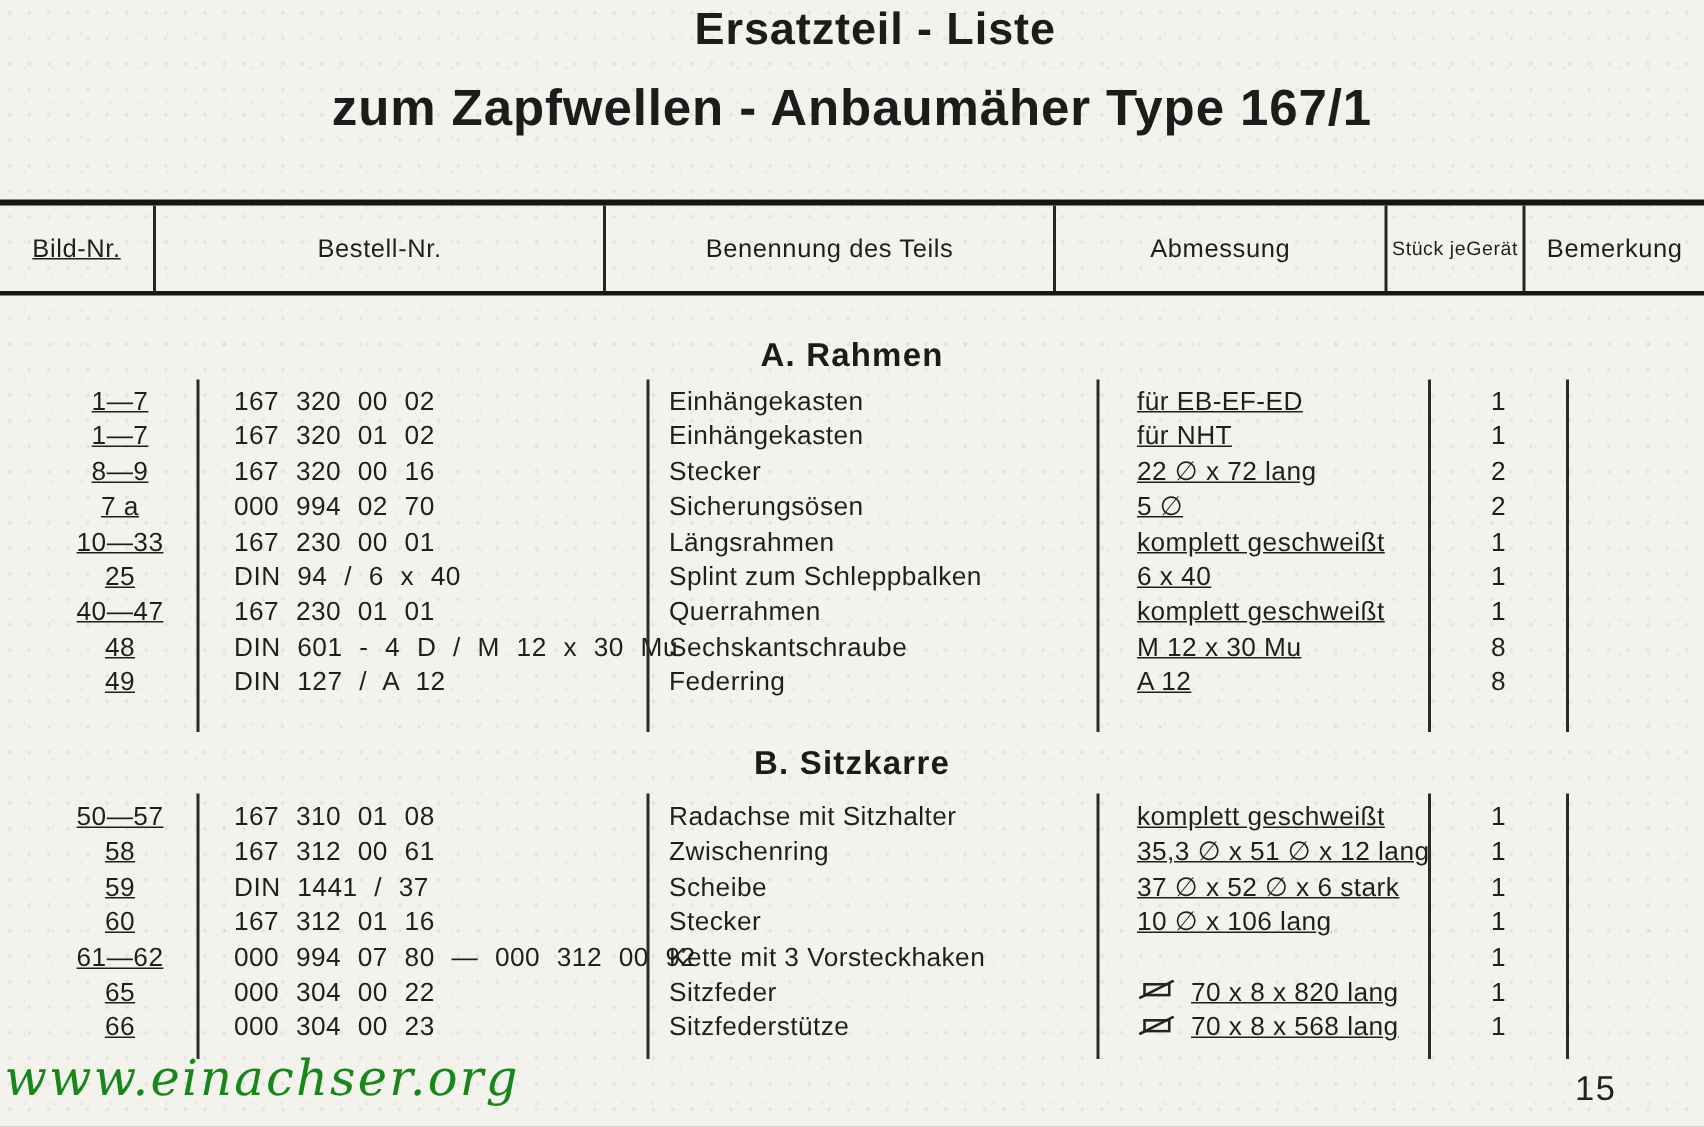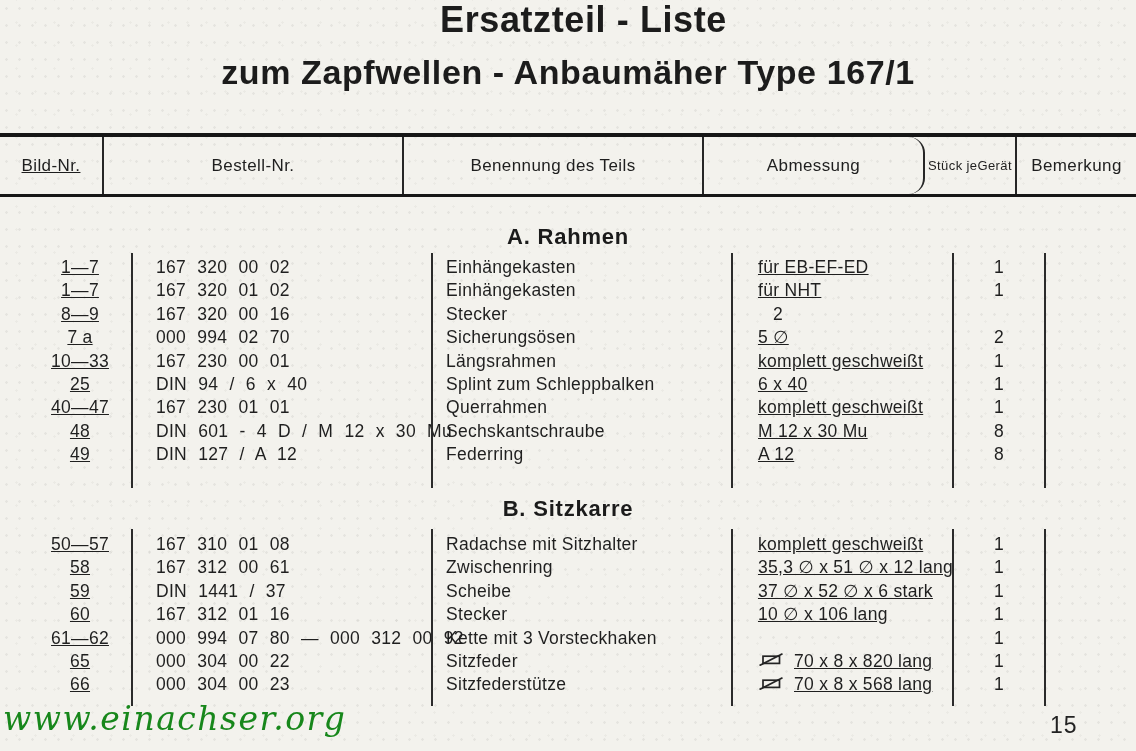--- a/index.html
+++ b/index.html
@@ -9,36 +9,36 @@
     background-color:#f3f2ed;
     background-image:
       radial-gradient(rgba(110,110,105,0.10) 1px, transparent 1.3px),
       radial-gradient(rgba(130,130,120,0.07) 1px, transparent 1.2px);
     background-size:13px 17px, 19px 23px;
     background-position:0 0, 7px 11px;
     font-family:"Liberation Sans","DejaVu Sans",sans-serif;
     color:#222;
   }
   .title { position:absolute; top:3px; left:0; width:1136px; text-align:center; color:#1c1c1c; }
-  .title .l1 { font-size:36px; font-weight:700; letter-spacing:0.6px; line-height:34px;padding-left:31px; }
+  .title .l1 { font-size:30px; font-weight:700; letter-spacing:0.6px; line-height:34px;padding-left:31px; }
   .title .l2 { font-size:34px; font-weight:700; letter-spacing:0.6px; line-height:40px; margin-top:15px; }
 
   .thead {
     position:absolute; top:133px; left:0; width:1136px; height:64px;
     border-top:4px solid #161616; border-bottom:3px solid #161616;
     display:flex;
   }
   .th {
     display:flex; align-items:center; justify-content:center; text-align:center;
     font-size:17px; letter-spacing:0.4px; border-right:2px solid #262626; color:#1e1e1e;
   }
   .c-bild      { width:104px;text-decoration:underline; }
   .c-bestell   { width:300px; }
   .c-benennung { width:300px; }
-  .c-abmessung { width:221px;border-radius:16px; }
+  .c-abmessung { width:221px; }
   .c-stueck    { width:92px; }
   .c-bemerkung { width:119px; border-right:none; }
   .th.c-stueck { flex-direction:row; font-size:13px; line-height:15px; }
 
   .section-heading {
     position:absolute; left:0; width:1136px; text-align:center;
     font-size:22px; font-weight:700; letter-spacing:0.8px; color:#1b1b1b;
   }
   .sh-a { top:224px; }
   .sh-b { top:496px; }
@@ -110,20 +110,21 @@
         <div class="td c-bestell"><span>167 320 01 02</span></div>
         <div class="td c-benennung"><span>Einhängekasten</span></div>
         <div class="td c-abmessung"><span>für NHT</span></div>
         <div class="td c-stueck"><span>1</span></div>
         <div class="td c-bemerkung"><span></span></div>
       </div>
       <div class="row">
         <div class="td c-bild"><span>8—9</span></div>
         <div class="td c-bestell"><span>167 320 00 16</span></div>
         <div class="td c-benennung"><span>Stecker</span></div>
+        <div class="td c-abmessung"><span>22 ∅ x 72 lang</span></div>
         <div class="td c-stueck"><span>2</span></div>
         <div class="td c-bemerkung"><span></span></div>
       </div>
       <div class="row">
         <div class="td c-bild"><span>7 a</span></div>
         <div class="td c-bestell"><span>000 994 02 70</span></div>
         <div class="td c-benennung"><span>Sicherungsösen</span></div>
         <div class="td c-abmessung"><span>5 ∅</span></div>
         <div class="td c-stueck"><span>2</span></div>
         <div class="td c-bemerkung"><span></span></div>

